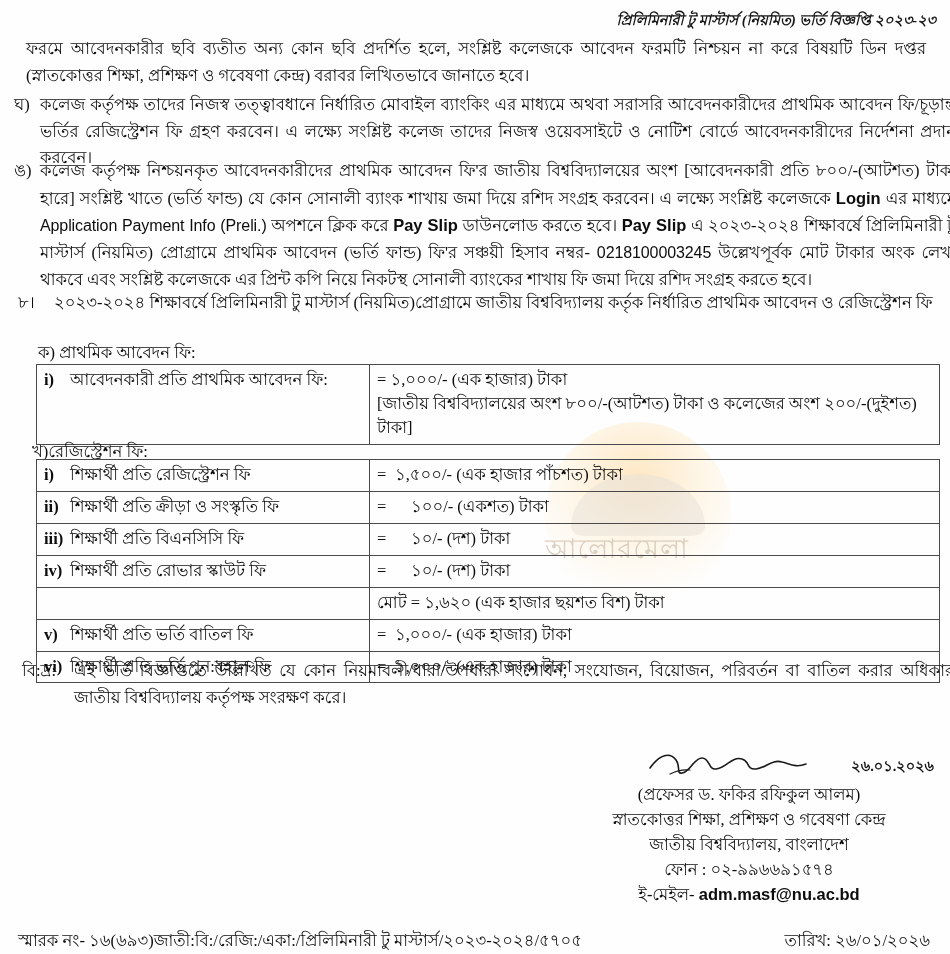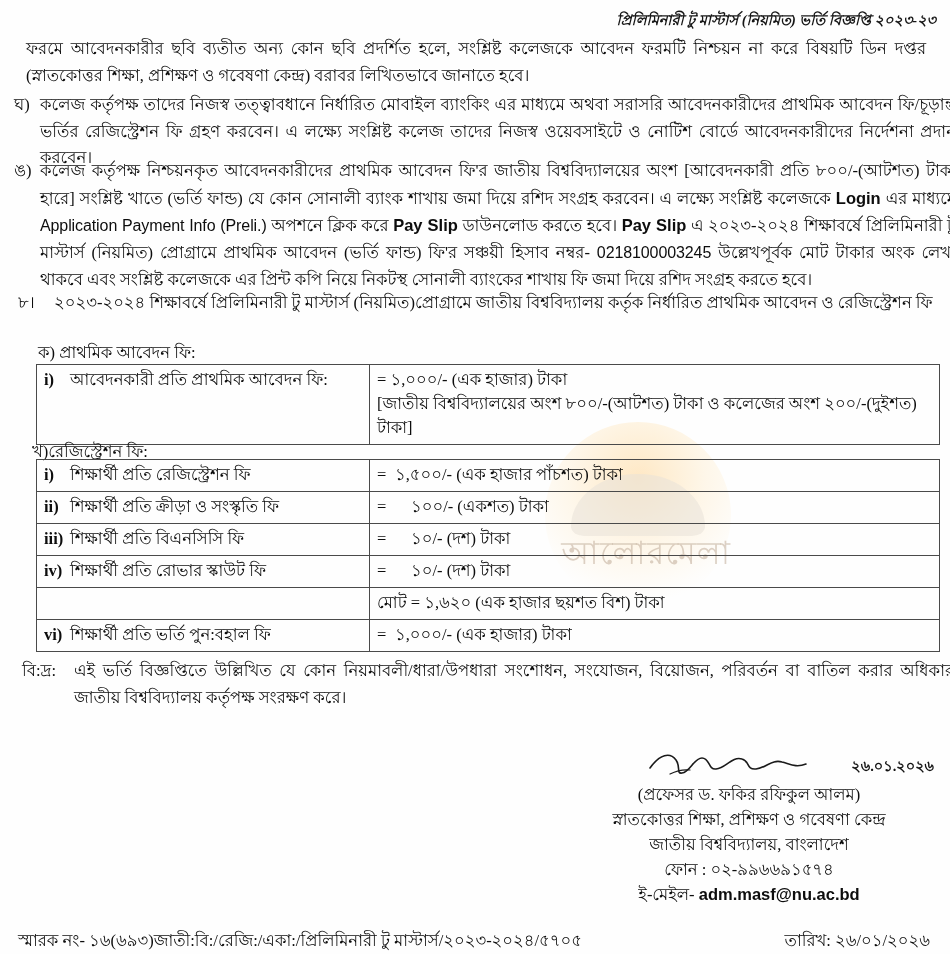--- a/index.html
+++ b/index.html
@@ -41,22 +41,22 @@
     width: 134px;
     height: 62px;
     border-radius: 70px 70px 14px 14px / 56px 56px 10px 10px;
     background: rgba(232,226,216,0.55);
   }
   .watermark .wm-text {
     position: absolute;
     left: 0;
     right: 0;
     top: 106px;
-    text-align: right;
-    font-size: 32px;
+    text-align: left;
+    font-size: 27px;
     letter-spacing: 1px;
     color: rgba(196,178,160,0.60);
     font-family: "Liberation Sans", sans-serif;
     white-space: nowrap;
   }
 
   .content {
     position: relative;
     z-index: 2;
   }
@@ -273,20 +273,24 @@
           <td class="c-label"><span class="rn">iii)</span><span>শিক্ষার্থী প্রতি বিএনসিসি ফি</span></td>
           <td class="c-value"><span class="eq">=</span><span class="amt-pad">১০/- (দশ) টাকা</span></td>
         </tr>
         <tr>
           <td class="c-label"><span class="rn">iv)</span><span>শিক্ষার্থী প্রতি রোভার স্কাউট ফি</span></td>
           <td class="c-value"><span class="eq">=</span><span class="amt-pad">১০/- (দশ) টাকা</span></td>
         </tr>
         <tr>
           <td class="c-label blank"></td>
           <td class="c-value">মোট = ১,৬২০ (এক হাজার ছয়শত বিশ) টাকা</td>
+        </tr>
+        <tr>
+          <td class="c-label"><span class="rn">v)</span><span>শিক্ষার্থী প্রতি ভর্তি বাতিল ফি</span></td>
+          <td class="c-value"><span class="eq">=</span><span>১,০০০/- (এক হাজার) টাকা</span></td>
         </tr>
         <tr>
           <td class="c-label"><span class="rn">vi)</span><span>শিক্ষার্থী প্রতি ভর্তি পুন:বহাল ফি</span></td>
           <td class="c-value"><span class="eq">=</span><span>১,০০০/- (এক হাজার) টাকা</span></td>
         </tr>
       </tbody>
     </table>
 
     <div class="para hang" id="p-note">
       <span class="marker" style="width:48px">বি:দ্র:</span>

